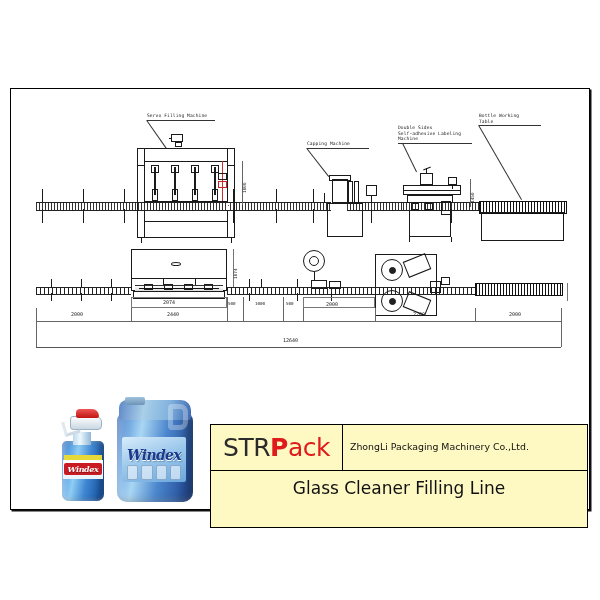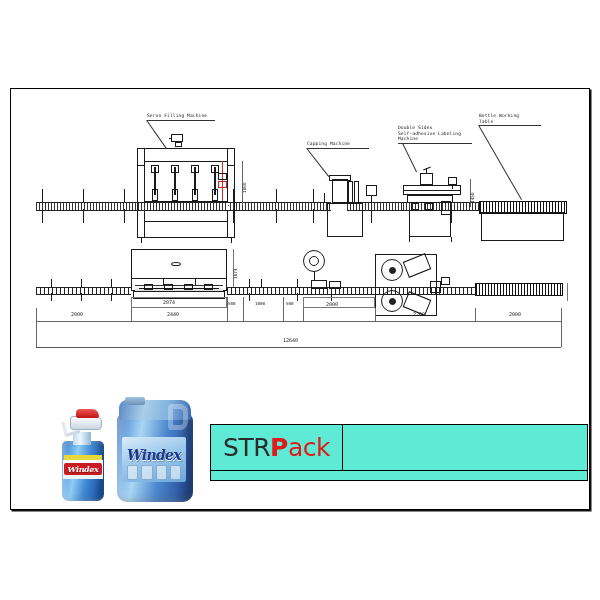--- a/index.html
+++ b/index.html
@@ -32,22 +32,22 @@
        line-height:5.6px;color:#1b1b1b;letter-spacing:.1px;white-space:pre;}
   .dim{position:absolute;font-family:"DejaVu Sans Mono",monospace;font-size:5px;
        color:#1b1b1b;white-space:nowrap;}
   .dimv{position:absolute;font-family:"DejaVu Sans Mono",monospace;font-size:4.4px;
        color:#1b1b1b;white-space:nowrap;transform-origin:0 0;transform:rotate(-90deg);}
   .lead{position:absolute;background:#333;height:1px;transform-origin:0 0;}
   .redln{position:absolute;background:#d32b2b;}
   .nozzle{position:absolute;width:2px;background:#1a1a1a;}
 
   
-  .banner{position:absolute;left:210px;top:424px;width:378px;height:57px;
-          border:1px solid #000;box-sizing:border-box;background:#5eead4;}
+  .banner{position:absolute;left:210px;top:424px;width:378px;height:104px;
+          border:1px solid #000;box-sizing:border-box;background:#fef9c3;}
   .bnr-top{position:absolute;left:0;top:0;width:100%;height:46px;
            border-bottom:1px solid #000;box-sizing:border-box;display:flex;}
   .logo-cell{width:132px;height:100%;border-right:1px solid #000;box-sizing:border-box;
              display:flex;align-items:center;justify-content:center;}
   .logo{font-family:"DejaVu Sans",sans-serif;font-size:25px;font-weight:400;
         letter-spacing:-0.5px;line-height:1;white-space:nowrap;}
   .logo .str{color:#2b2b2b;}
   .logo .pp{color:#e01b1b;font-weight:700;}
   .logo .ack{color:#e01b1b;font-weight:400;}
   .co-cell{flex:1;display:flex;flex-direction:column;justify-content:center;
@@ -362,17 +362,21 @@
       </div>
     </div>
   </div>
 
   <div class="banner">
     <div class="bnr-top">
       <div class="logo-cell">
         <div class="logo"><span class="str">STR</span><span class="pp">P</span><span class="ack">ack</span></div>
       </div>
       <div class="co-cell">
-      </div>
+        <div>ZhongLi Packaging Machinery Co.,Ltd.</div>
+      </div>
+    </div>
+    <div class="bnr-bot">
+      <span>Glass Cleaner Filling Line</span>
     </div>
   </div>
 
 </div>
 
 </body></html>

